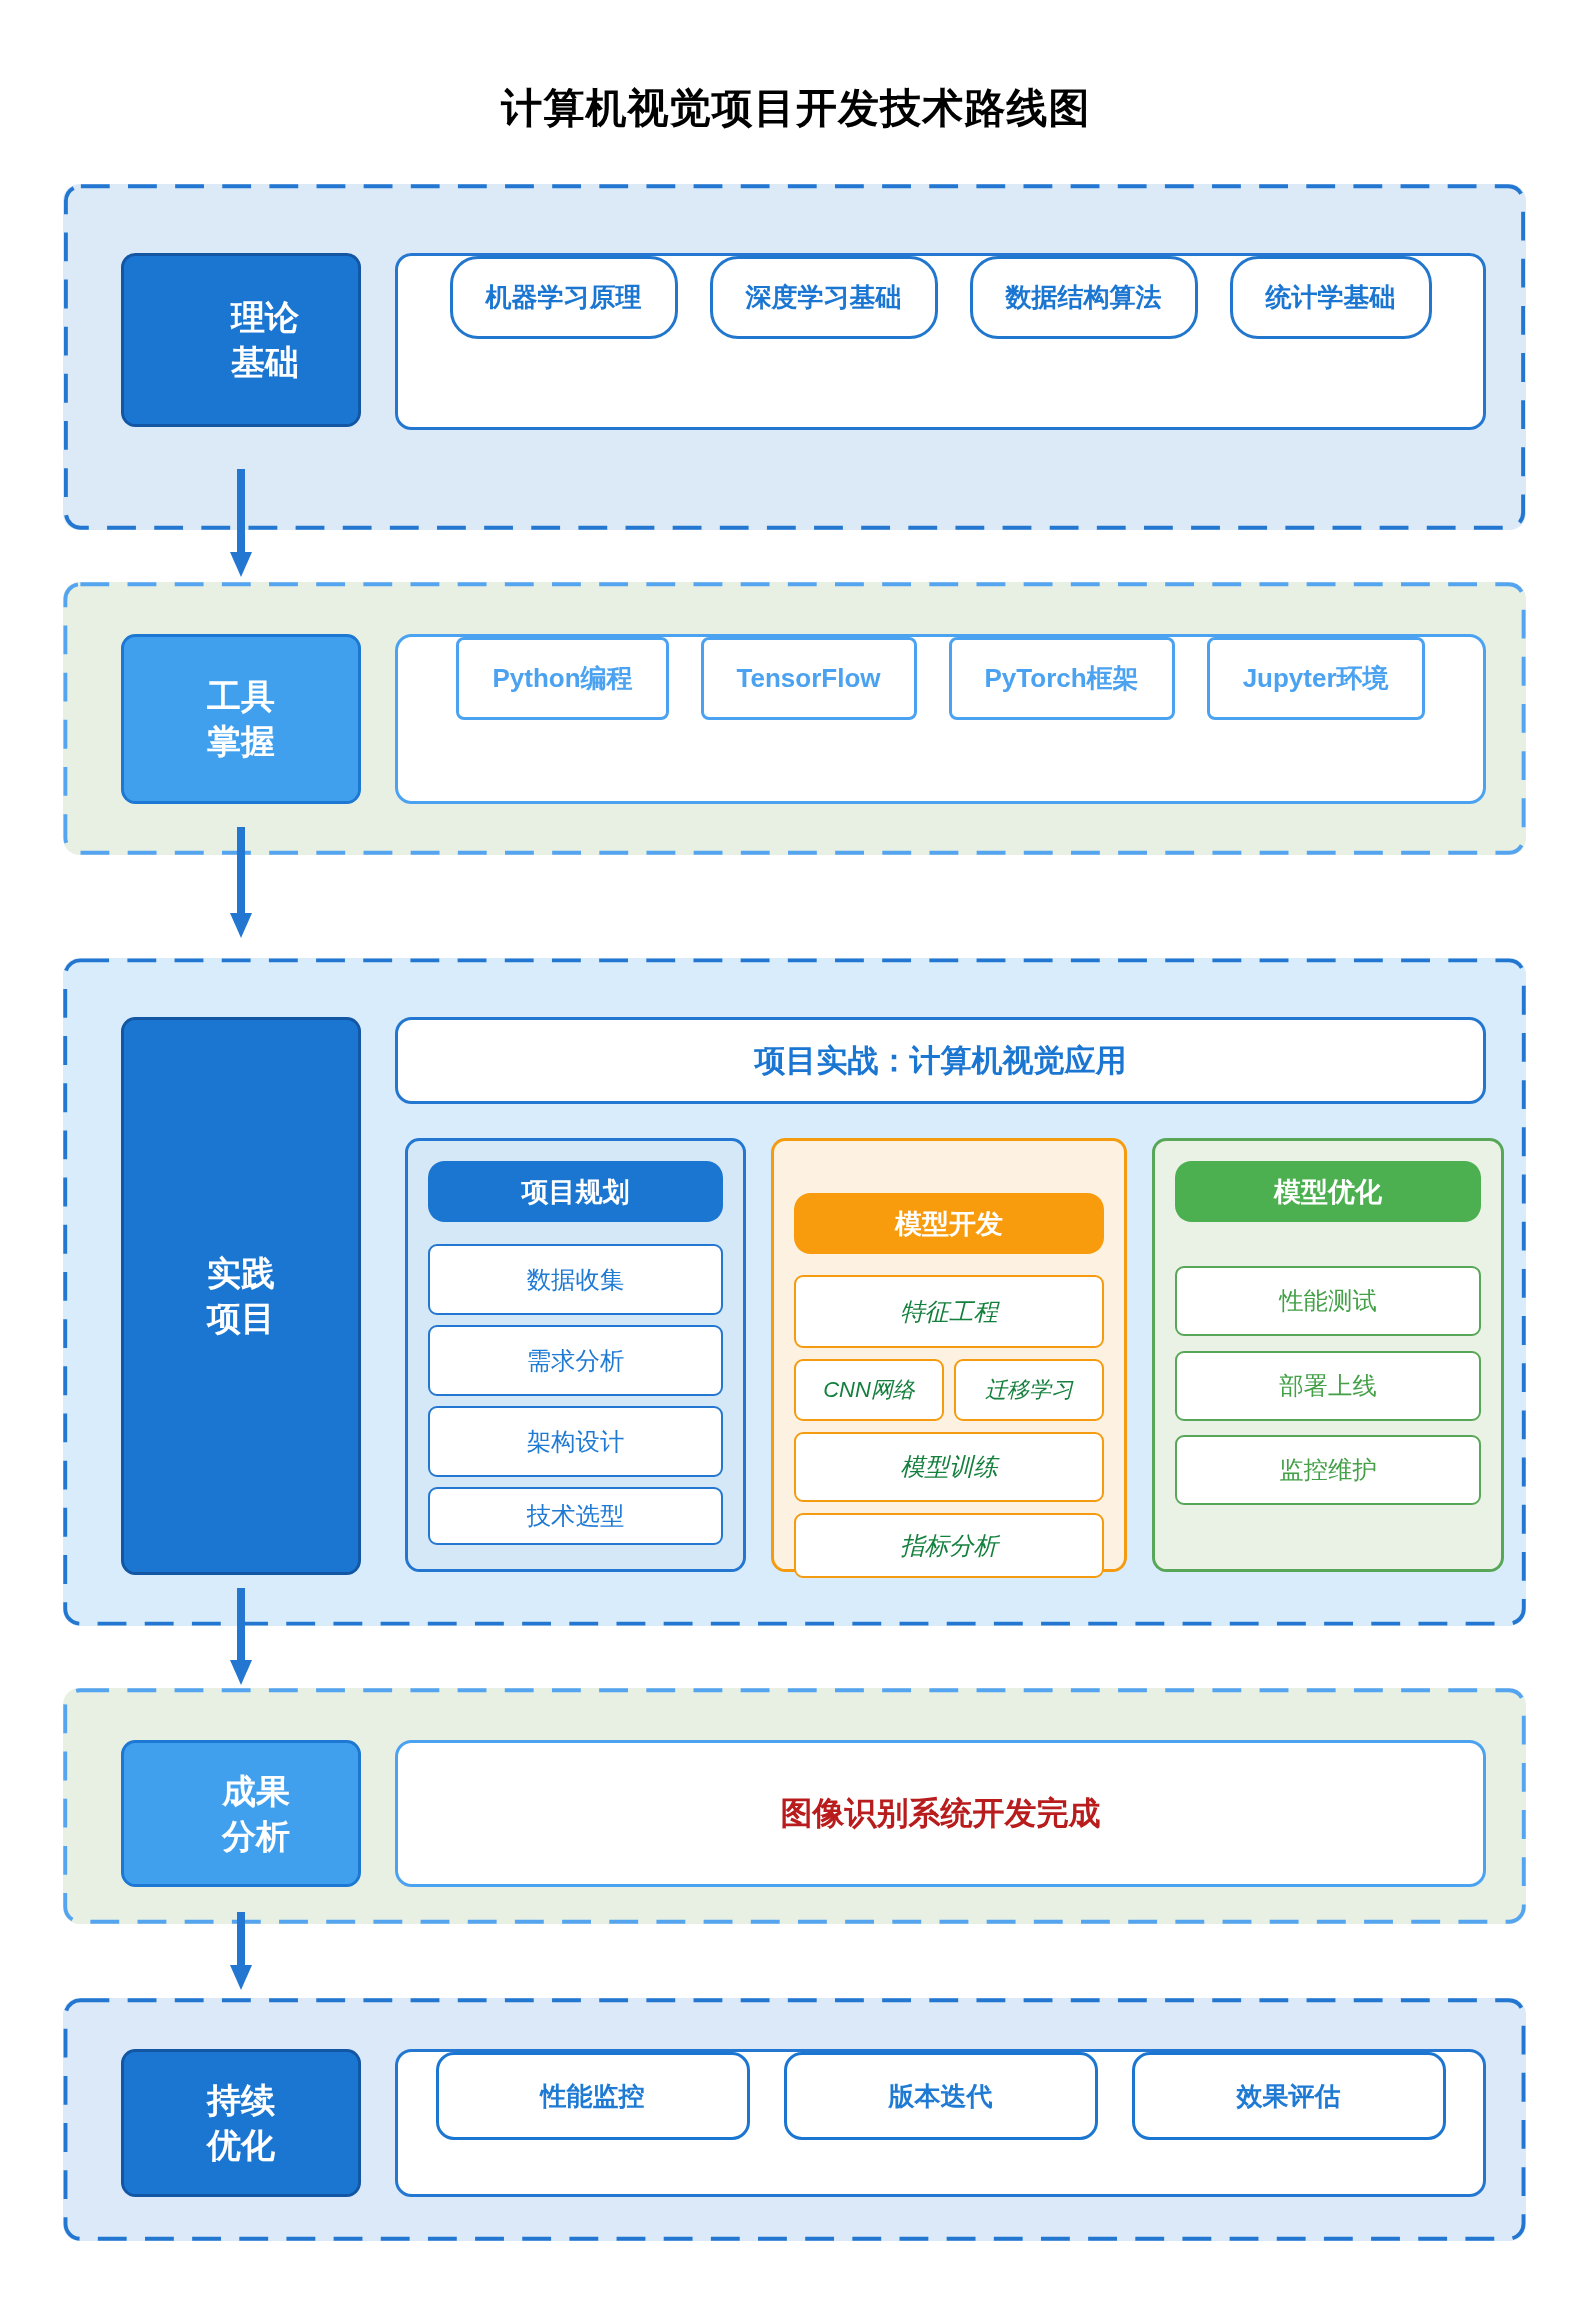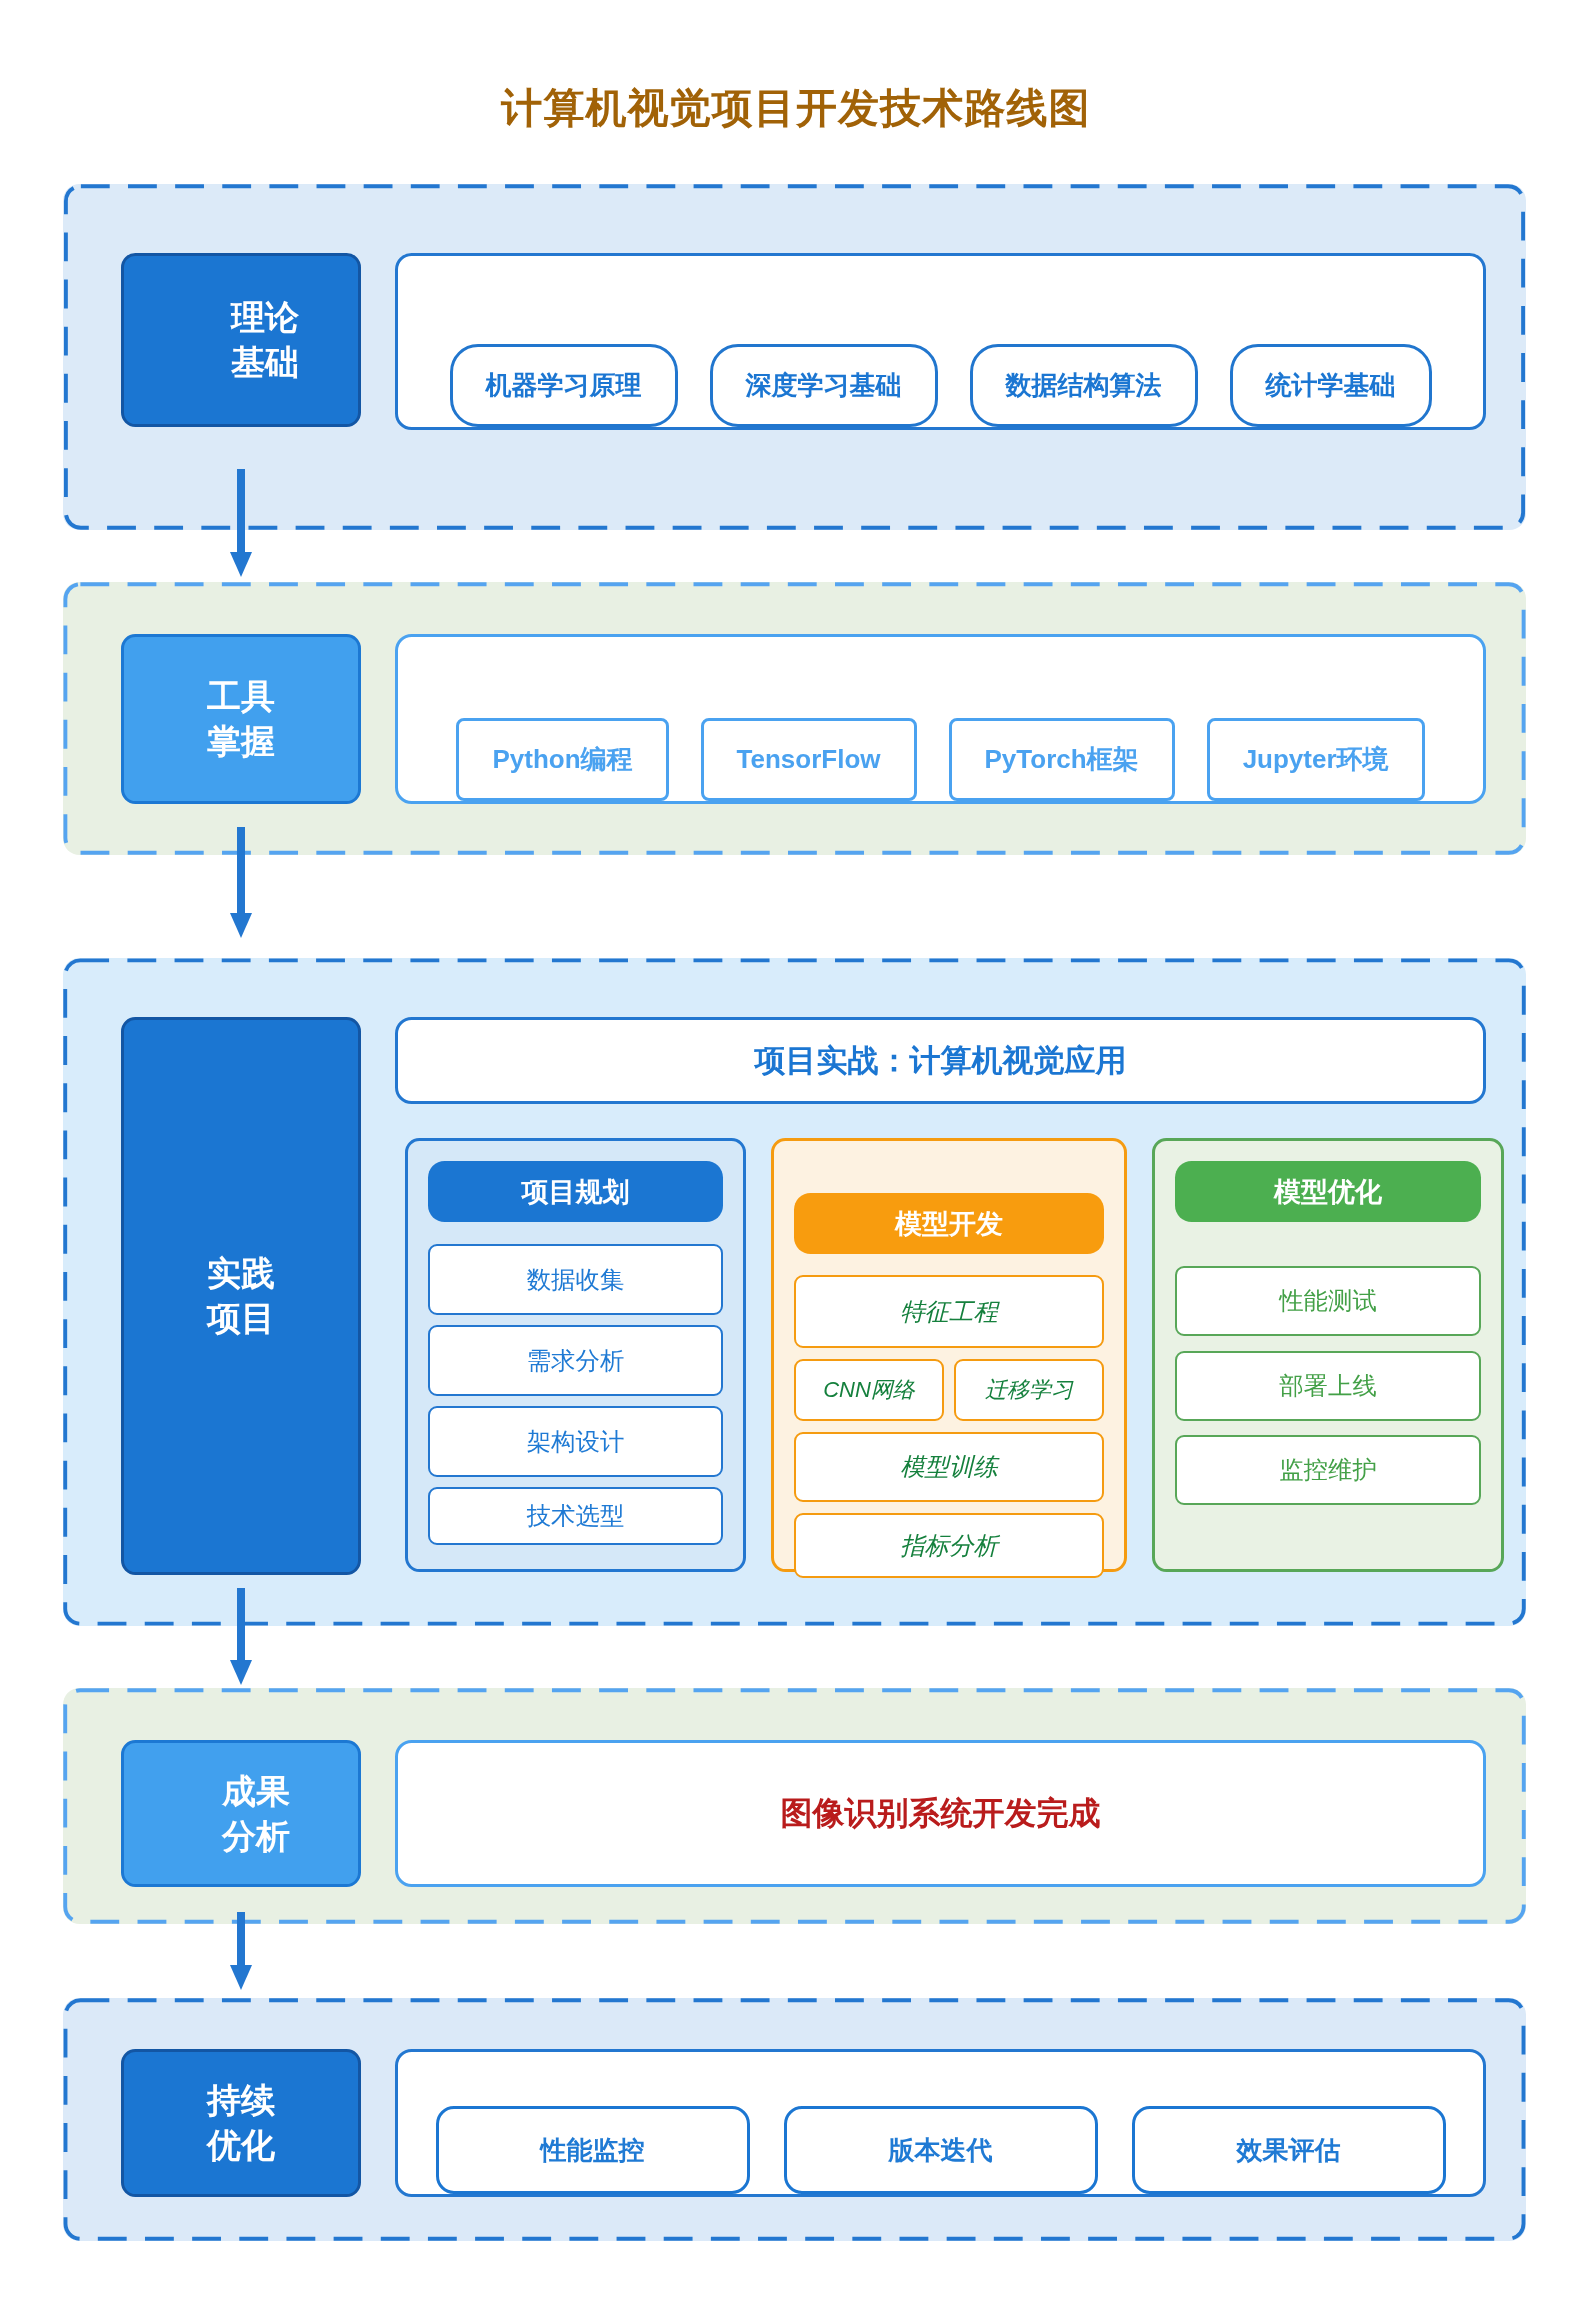--- a/index.html
+++ b/index.html
@@ -1,21 +1,21 @@
 <!DOCTYPE html>
 <html style="font-size:9px"><head>
 <meta charset="utf-8">
 <style>
   * { margin:0; padding:0; box-sizing:border-box; }
   html,body { background:#ffffff; }
   body { font-family:"Liberation Sans","DejaVu Sans",sans-serif; }
   .page { position:relative; width:1592px; height:2319px; background:#ffffff; overflow:hidden; }
 
   .title { position:absolute; top:81px; left:0; right:0; text-align:center;
-           font-size:41px; font-weight:bold; color:#a16207; letter-spacing:1.1px; }
+           font-size:41px; font-weight:bold; color:#000000; letter-spacing:1.1px; }
 
   .band { position:absolute; left:63px; width:1463px; border-radius:16.6px; }
   .band svg.dash { position:absolute; inset:0; pointer-events:none; }
   .band-s1 { top:184px;  height:346px;  background:#DCEAF8; }
   .band-s2 { top:582px; height:273px;  background:#E8F0E3; }
   .band-s3 { top:958px; height:668px; background:#D8ECFB; }
   .band-s4 { top:1688px; height:236px;  background:#E8F0E3; }
   .band-s5 { top:1998px; height:243px;  background:#DBE9F8; }
 
   .stage-label { position:absolute; left:58px; width:240px; border-radius:14.4px;
@@ -26,21 +26,21 @@
   .stage-light { background:#41A0EE; border:3.9px solid #1C78D3; }
 
   .panel { position:absolute; left:332px; width:1091px; background:#ffffff; border-radius:16.6px;
            display:flex; align-items:center; justify-content:center; }
   .panel-blue  { border:3.9px solid #2377D0; }
   .panel-lblue { border:3.9px solid #4AA2F0; }
 
   .pill { display:flex; align-items:center; justify-content:center;
           height:83px; padding:0 33px; background:#ffffff;
           font-weight:bold; font-size:26px; white-space:nowrap; }
-  .pill-row { display:flex; align-items:flex-end; justify-content:center; gap:32px; }
+  .pill-row { display:flex; align-items:flex-start; justify-content:center; gap:32px; }
   .pill-blue  { border:3.3px solid #2176CE; color:#1B76D2; border-radius:28px; }
   .pill-lblue { border:3.3px solid #4AA2F0; color:#4AA2F0; border-radius:8px; }
 
   
   .s3-header { top:59px; height:87px; font-size:31px; font-weight:bold; color:#1B76D2; }
   .col { position:absolute; top:180px; height:434px; border-radius:14.4px; padding:20px;
          display:flex; flex-direction:column; }
   .col-plan { left:342px;  width:341px; background:#D5E8F8; border:3.3px solid #2377D0; }
   .col-dev  { left:708px; width:356px; background:#FDF2E1; border:3.9px solid #F59B10; }
   .col-opt  { left:1089px; width:352px; background:#E9F2E4; border:3.9px solid #58A758; }

